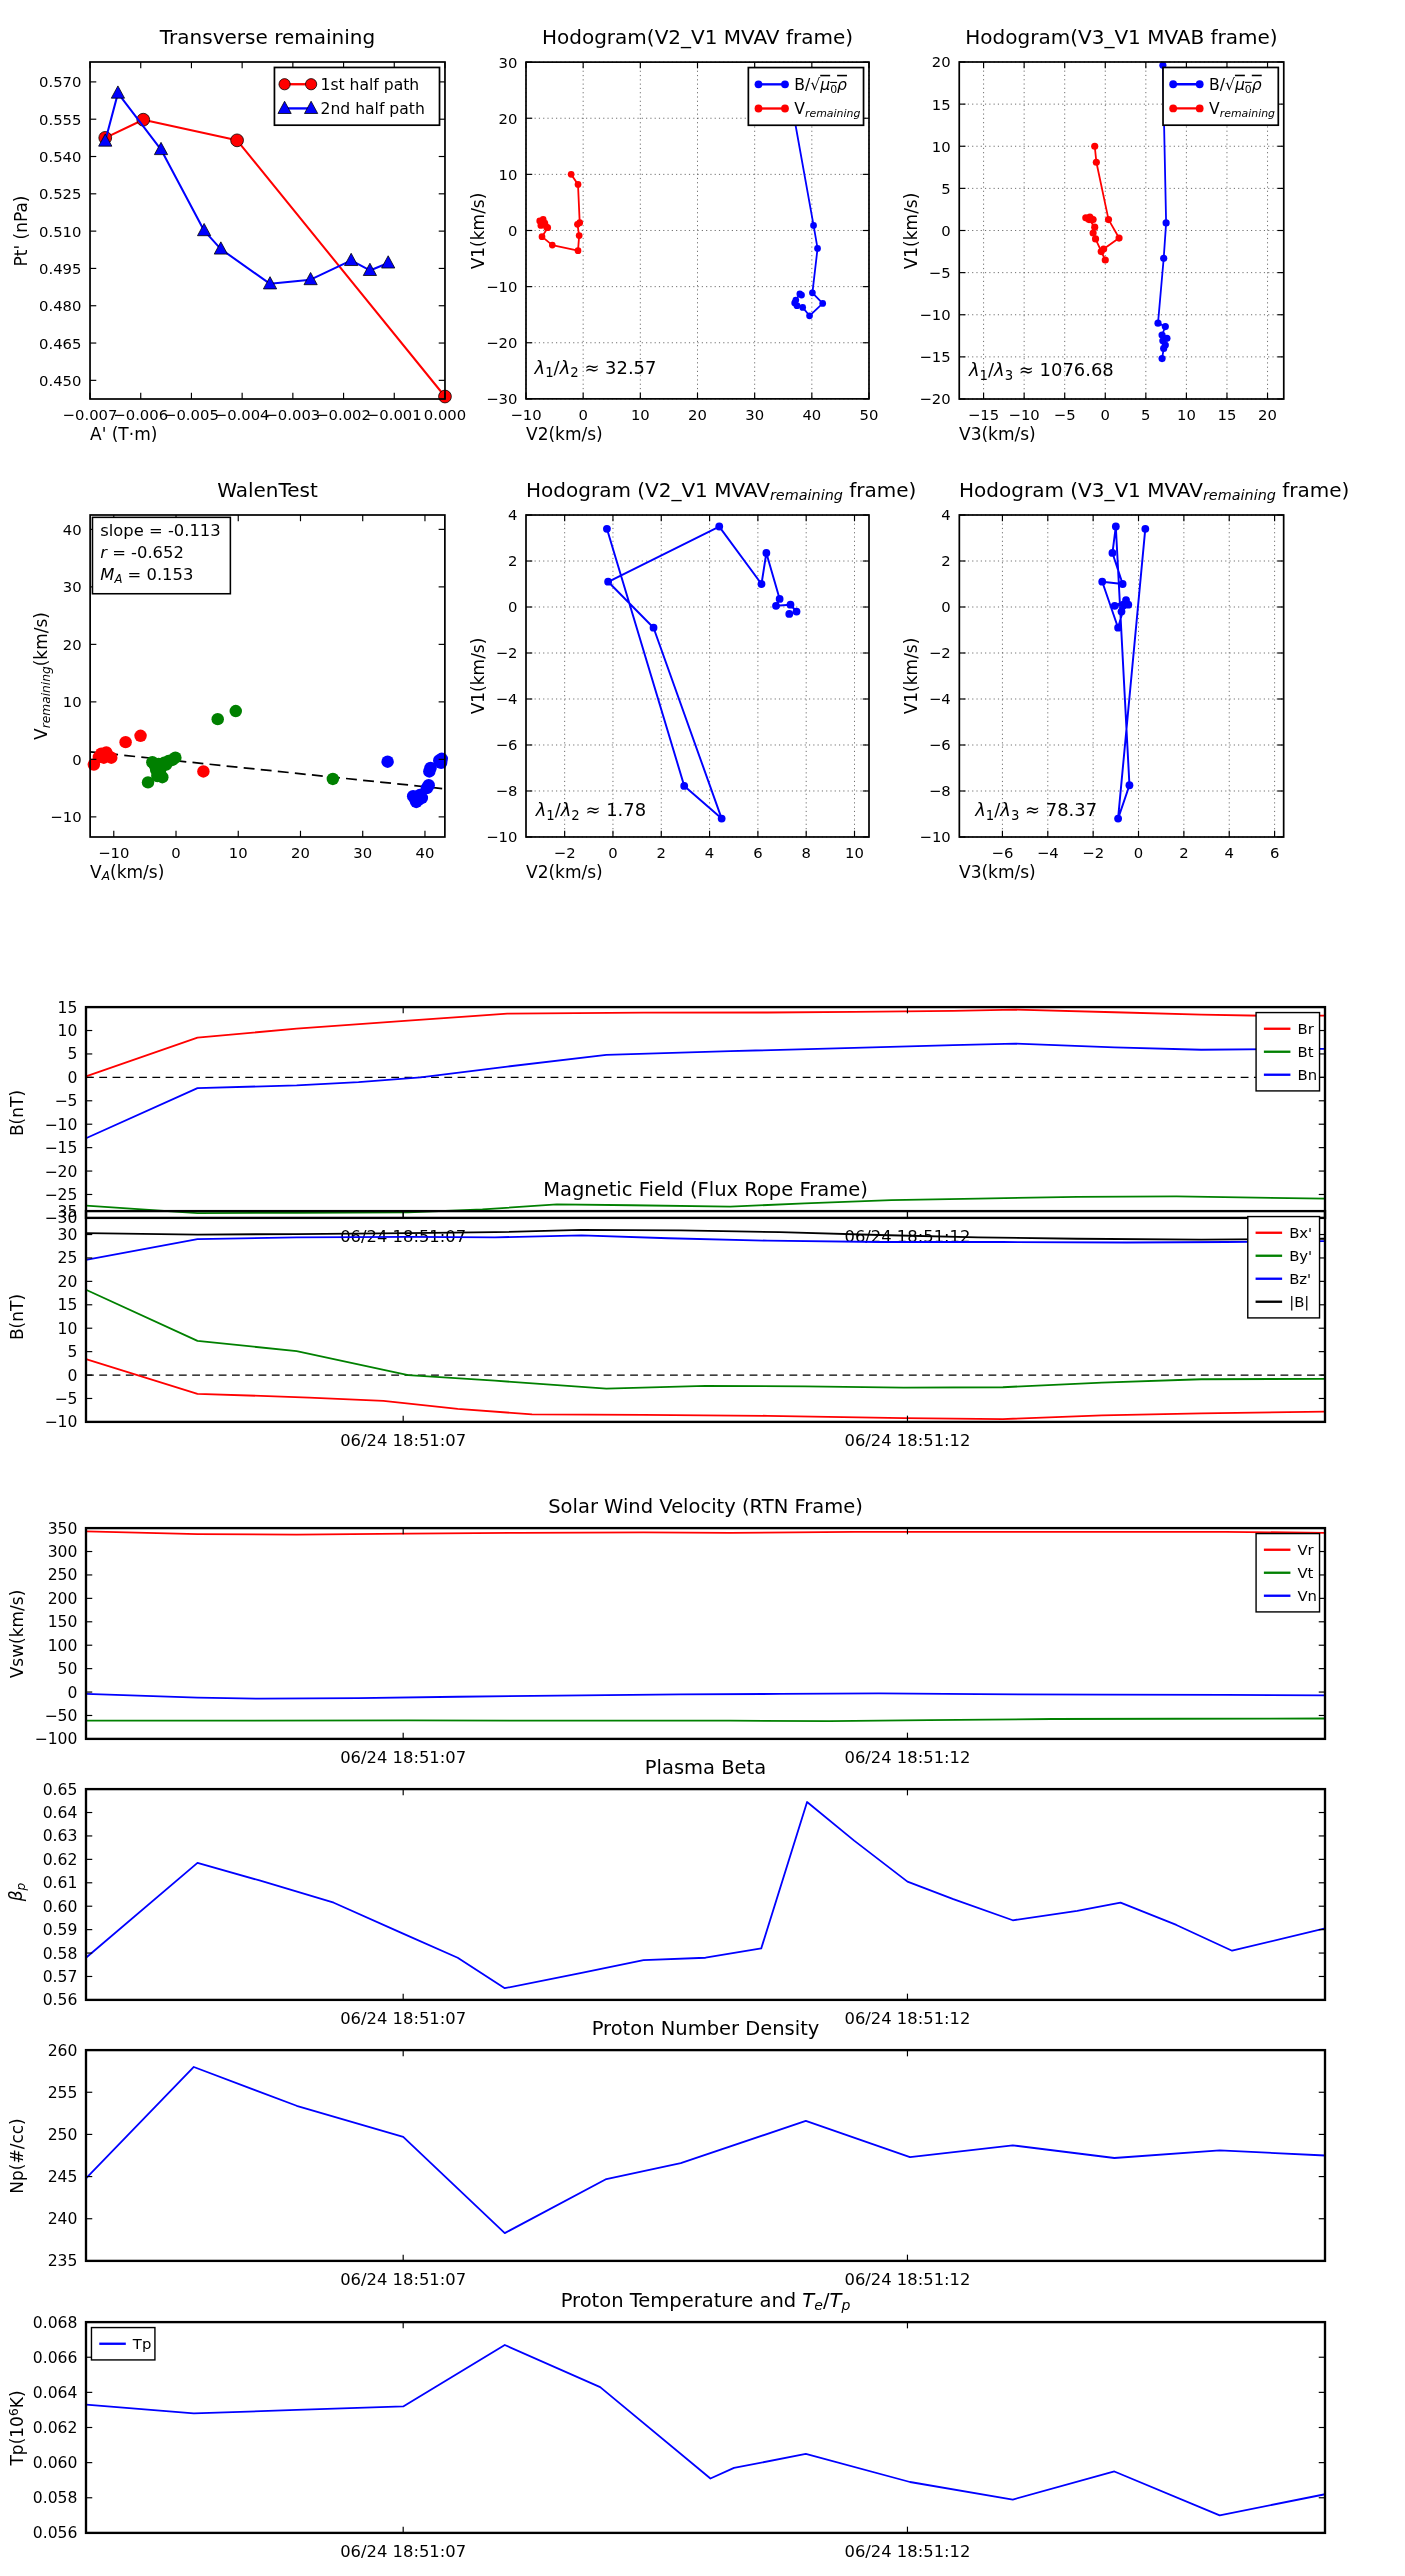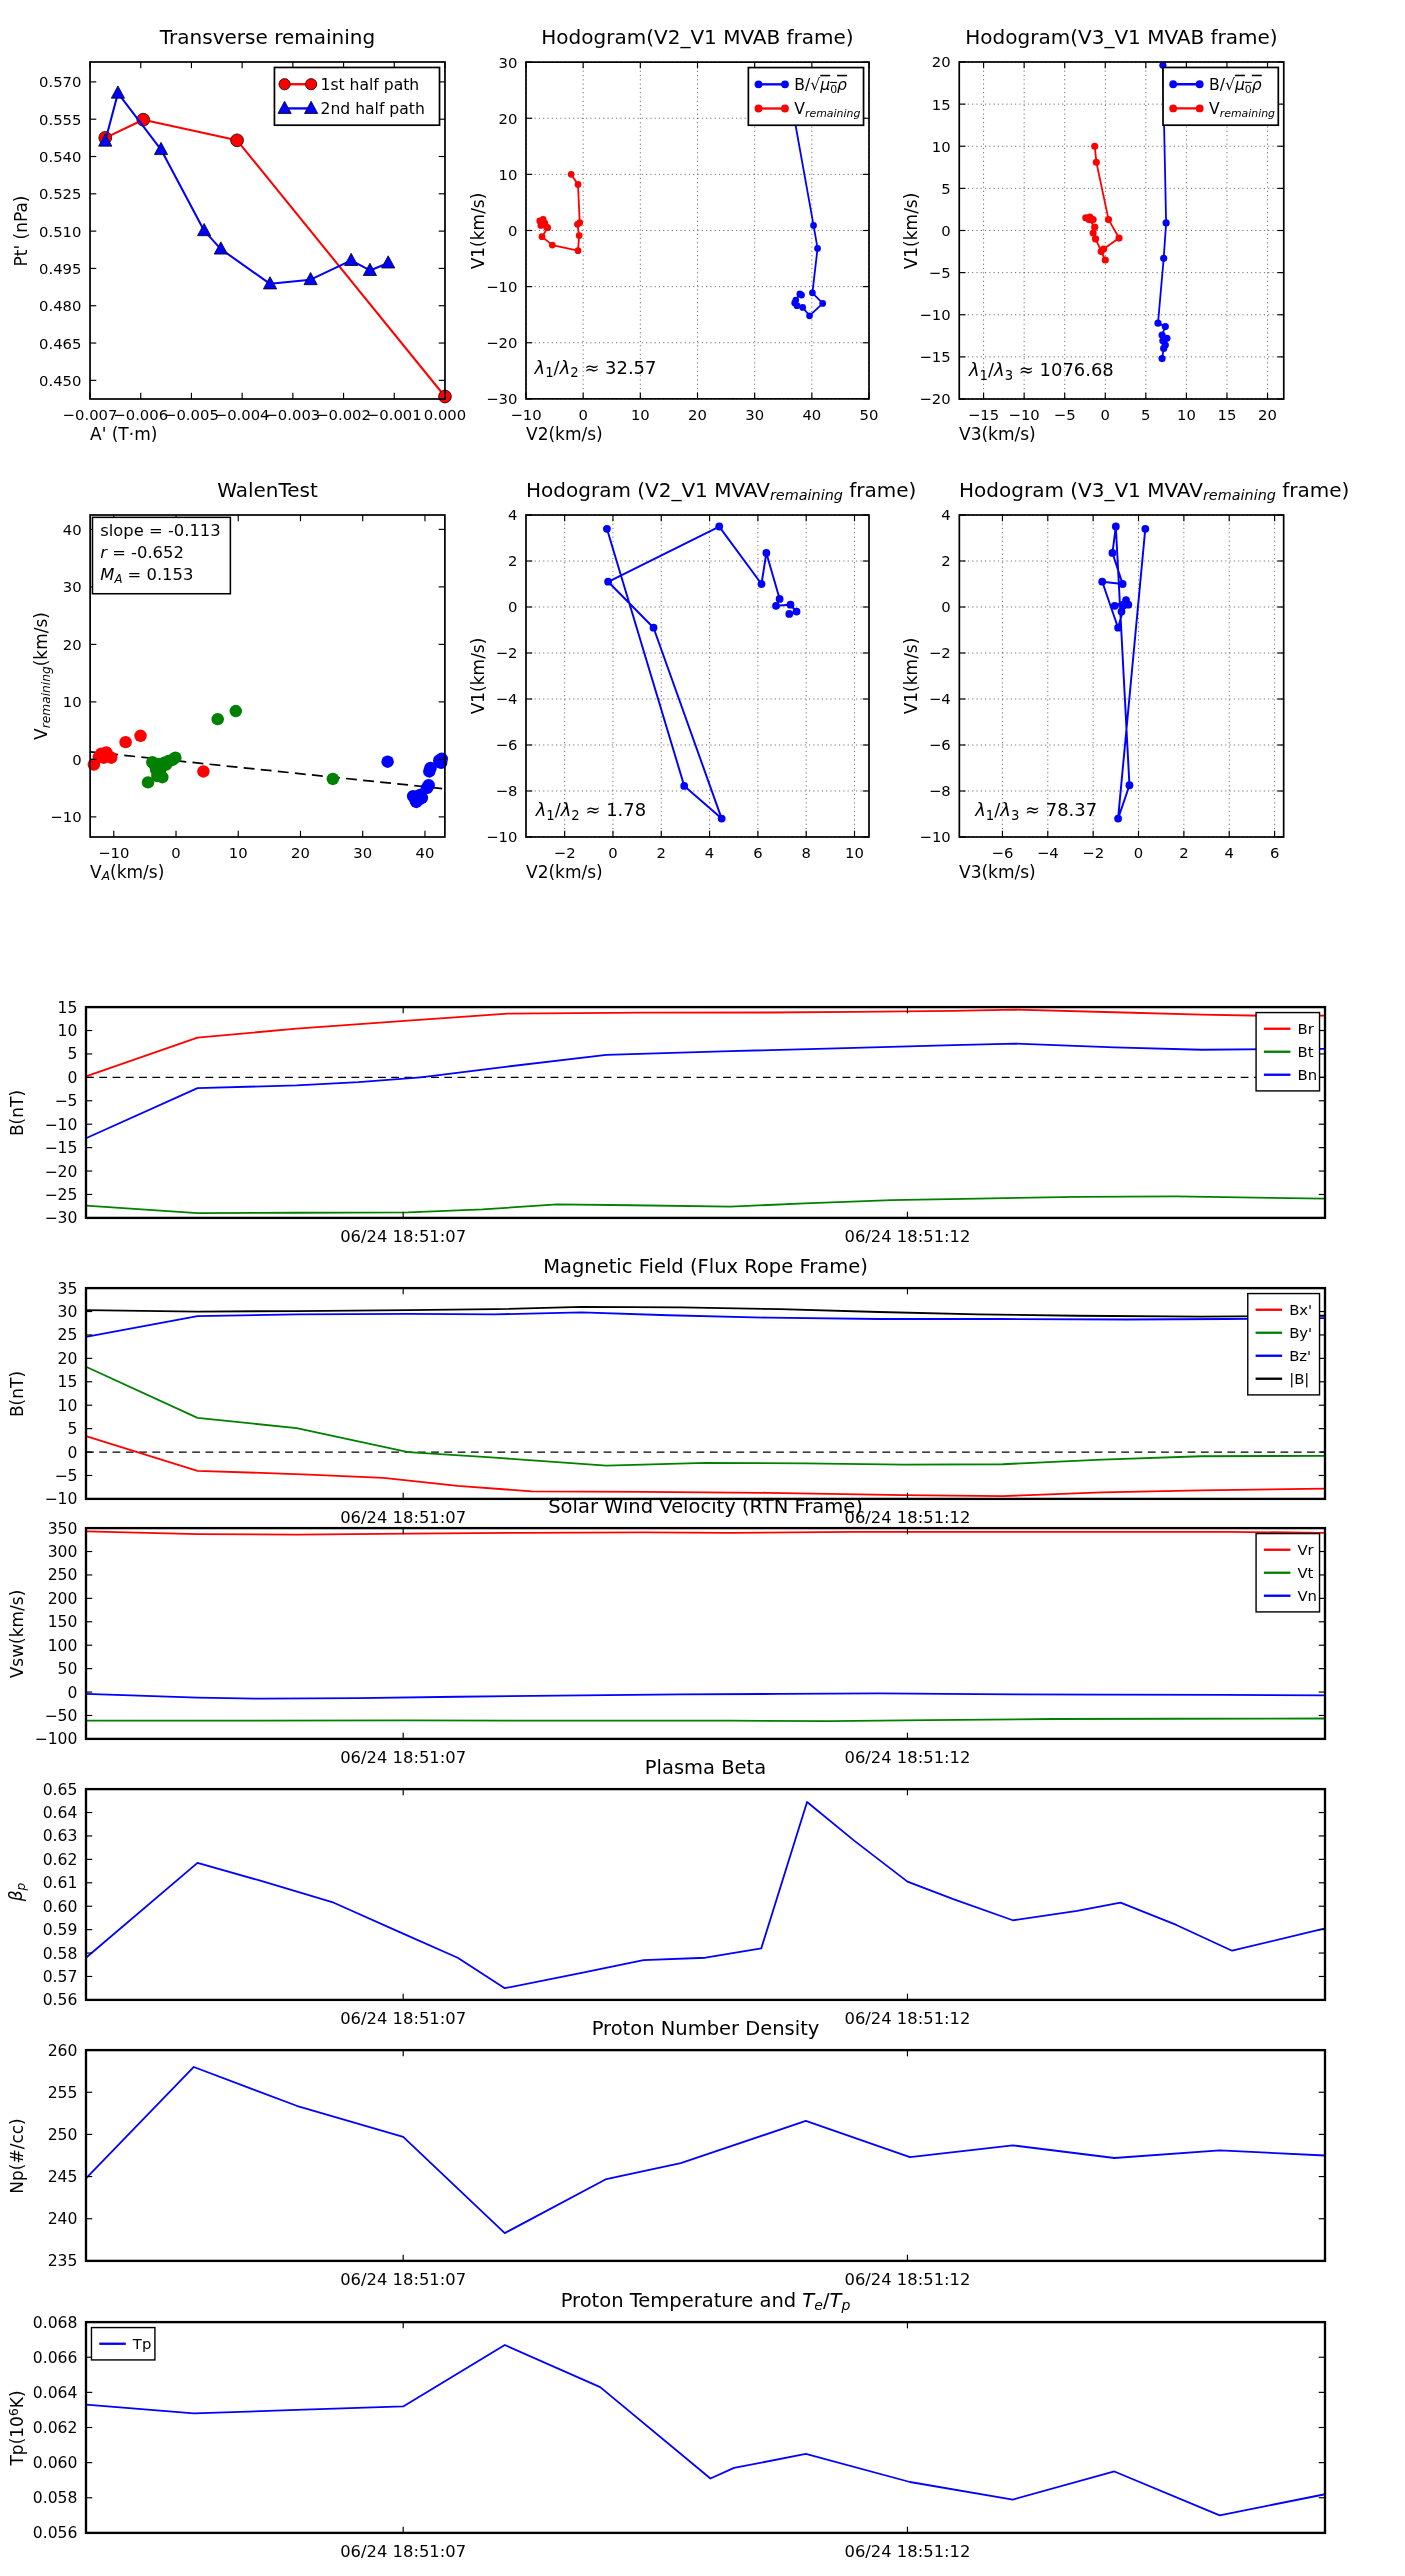--- a/index.html
+++ b/index.html
@@ -102,21 +102,21 @@
         <circle cx="283.4" cy="28.5" r="7.2" fill="#ff0000" stroke="#000" stroke-width="1"></circle>
         <text x="295.4" y="35.5" font-size="20"><tspan>1st half path</tspan></text>
         <line x1="246.39999999999998" x2="286.4" y1="59.5" y2="59.5" stroke="#0000ff" stroke-width="3"></line>
         <path d="M249.39999999999998,50.3L240.89999999999998,66L257.9,66Z" fill="#0000ff" stroke="#000" stroke-width="1"></path>
         <path d="M283.4,50.3L274.9,66L291.9,66Z" fill="#0000ff" stroke="#000" stroke-width="1"></path>
         <text x="295.4" y="66.5" font-size="20"><tspan>2nd half path</tspan></text>
       </svg>
     </div>
 
   <div class="chart small yl-near" style="left:526px;top:62px;width:343px;height:337px">
-    <div class="title">Hodogram(V2_V1 MVAB frame)</div>
+    <div class="title">Hodogram(V2_V1 MVAV frame)</div>
     <div class="xlabel">V2(km/s)</div>
     <div class="ylabel">V1(km/s)</div>
   <svg width="343" height="337" viewBox="0 0 440 432">
         <line x1="0" x2="0" y1="0" y2="432" stroke="#444" stroke-width="1" stroke-dasharray="1.5,4"></line>
         <line x1="73.33333333333333" x2="73.33333333333333" y1="0" y2="432" stroke="#444" stroke-width="1" stroke-dasharray="1.5,4"></line>
         <line x1="146.66666666666666" x2="146.66666666666666" y1="0" y2="432" stroke="#444" stroke-width="1" stroke-dasharray="1.5,4"></line>
         <line x1="220" x2="220" y1="0" y2="432" stroke="#444" stroke-width="1" stroke-dasharray="1.5,4"></line>
         <line x1="293.3333333333333" x2="293.3333333333333" y1="0" y2="432" stroke="#444" stroke-width="1" stroke-dasharray="1.5,4"></line>
         <line x1="366.6666666666667" x2="366.6666666666667" y1="0" y2="432" stroke="#444" stroke-width="1" stroke-dasharray="1.5,4"></line>
         <line x1="440" x2="440" y1="0" y2="432" stroke="#444" stroke-width="1" stroke-dasharray="1.5,4"></line>
@@ -631,21 +631,21 @@
         <rect x="1498.72" y="7" width="81.28" height="100.35" fill="#fff" stroke="#000" stroke-width="1.8"></rect>
         <line x1="1508.72" x2="1542.72" y1="27.725" y2="27.725" stroke="#ff0000" stroke-width="3"></line>
         <text x="1551.72" y="34.375" font-size="19"><tspan>Br</tspan></text>
         <line x1="1508.72" x2="1542.72" y1="57.175000000000004" y2="57.175000000000004" stroke="#008000" stroke-width="3"></line>
         <text x="1551.72" y="63.825" font-size="19"><tspan>Bt</tspan></text>
         <line x1="1508.72" x2="1542.72" y1="86.625" y2="86.625" stroke="#0000ff" stroke-width="3"></line>
         <text x="1551.72" y="93.275" font-size="19"><tspan>Bn</tspan></text>
       </svg>
     </div>
 
-  <div class="chart ts yl-far" style="left:86px;top:1288px;width:1239px;height:211px">
+  <div class="chart ts yl-far" style="left:86px;top:1211px;width:1239px;height:211px">
     <div class="title">Magnetic Field (Flux Rope Frame)</div>
     <div class="ylabel">B(nT)</div>
   <svg width="1239" height="211" viewBox="0 0 1587 270">
         <line x1="0" x2="1587" y1="210" y2="210" stroke="#000" stroke-width="1.6" stroke-dasharray="10,7"></line>
         <polyline points="0.0,189.6 142.8,234.0 285.7,238.8 380.9,243.0 476.1,253.2 571.3,260.4 714.1,261.0 872.9,262.2 1047.4,265.2 1174.4,266.4 1301.3,261.6 1428.3,259.2 1587.0,256.8" fill="none" stroke="#ff0000" stroke-width="2.3" stroke-linejoin="round"></polyline>
         <polyline points="0.0,100.8 142.8,166.2 269.8,179.4 412.6,210.0 523.7,217.2 666.5,227.4 793.5,223.8 920.5,224.4 1047.4,226.2 1174.4,225.6 1301.3,219.6 1428.3,215.4 1587.0,214.8" fill="none" stroke="#008000" stroke-width="2.3" stroke-linejoin="round"></polyline>
         <polyline points="0.0,62.4 142.8,36.0 269.8,33.6 412.6,33.0 523.7,33.6 634.8,31.2 745.9,34.8 872.9,37.8 1015.7,39.6 1174.4,39.6 1333.1,40.2 1460.0,39.6 1587.0,38.4" fill="none" stroke="#0000ff" stroke-width="2.3" stroke-linejoin="round"></polyline>
         <polyline points="0.0,28.2 142.8,30.0 269.8,29.4 412.6,28.2 523.7,27.0 634.8,24.0 761.8,24.6 888.7,27.0 1015.7,30.6 1142.6,33.6 1269.6,35.4 1428.3,36.6 1587.0,35.4" fill="none" stroke="#000000" stroke-width="2.3" stroke-linejoin="round"></polyline>
         <rect x="0" y="0" width="1587" height="270" fill="none" stroke="#000" stroke-width="3"></rect>
         <line x1="406.272" x2="406.272" y1="270" y2="262" stroke="#000" stroke-width="1.5"></line>

